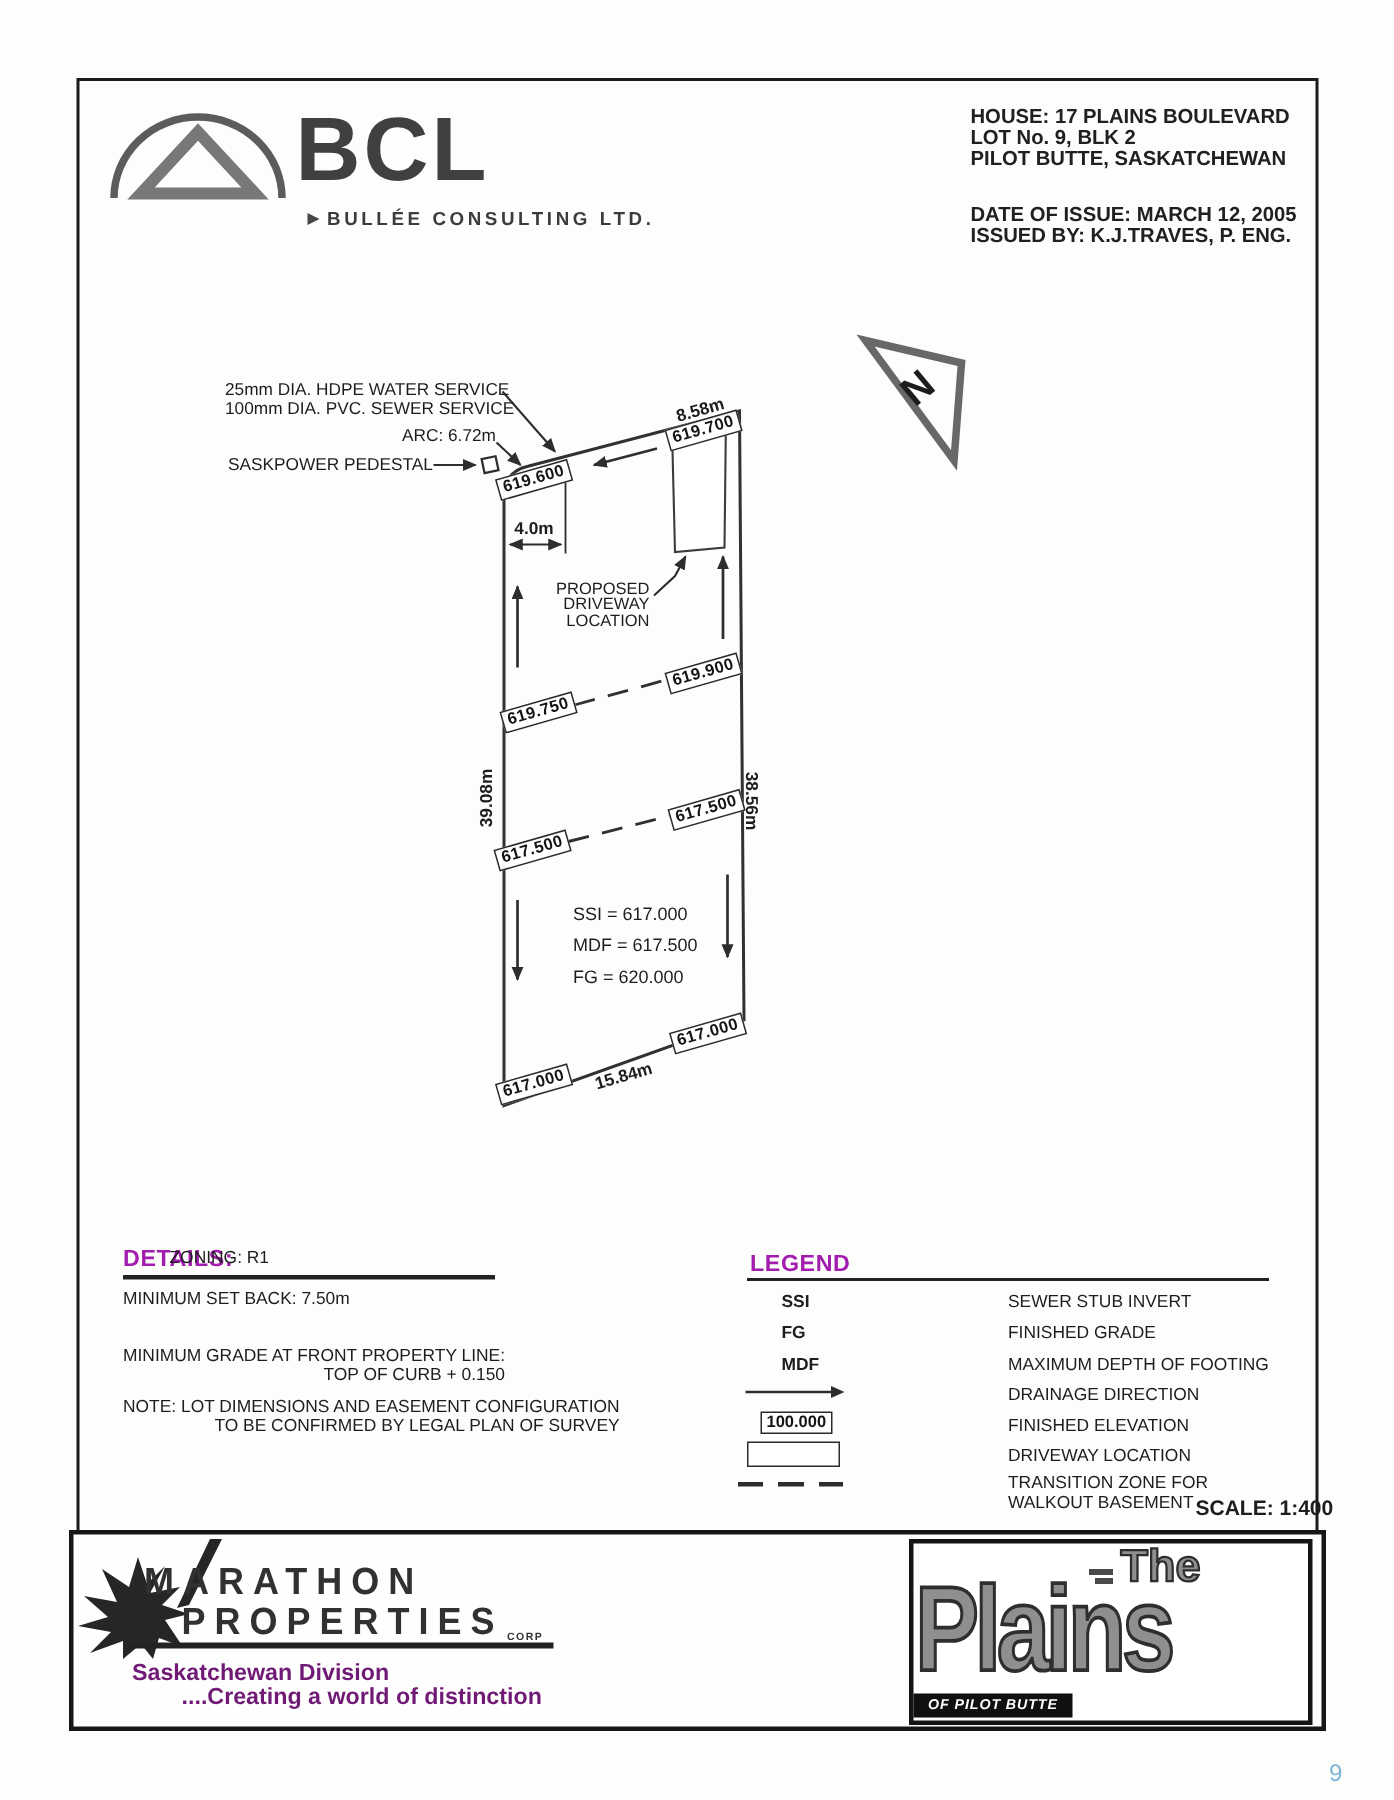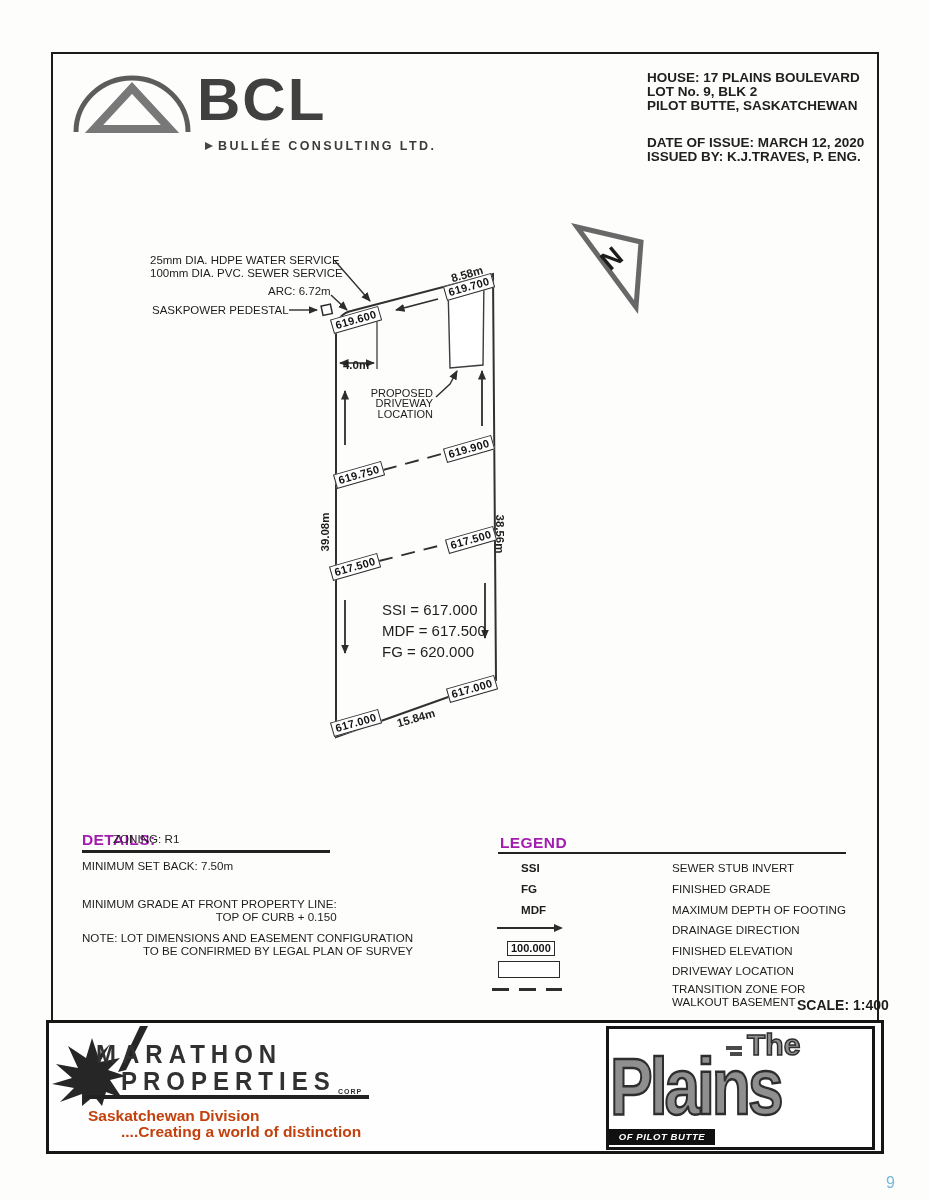--- a/index.html
+++ b/index.html
@@ -35,21 +35,21 @@
   .ditem{position:absolute;font-size:11.6px;line-height:13px;color:#1d1d1d;white-space:pre-line;text-align:right;}
   .lsym{position:absolute;font-size:11.6px;font-weight:600;color:#1d1d1d;white-space:nowrap;}
   .ldesc{position:absolute;font-size:11.6px;line-height:13px;color:#1d1d1d;white-space:pre-line;}
   .lev-box{position:absolute;border:1.6px solid #2b2b2b;font-size:11px;font-weight:700;line-height:13px;padding:0 3px;color:#141414;background:#fff;}
   .drv-box{position:absolute;width:60px;height:15px;border:1.6px solid #2b2b2b;background:#fff;}
   .dash-sym{position:absolute;width:70px;height:3px;background:repeating-linear-gradient(90deg,#2d2d2d 0 17px,transparent 17px 27px);}
   .scale{position:absolute;font-size:14px;font-weight:700;color:#1d1d1d;}
   
   .mar-word{position:absolute;font-weight:800;color:#313131;letter-spacing:6px;font-size:24px;transform:scaleY(1.05);}
   .mar-corp{position:absolute;font-size:7px;font-weight:700;color:#313131;letter-spacing:1px;}
-  .mar-sub{position:absolute;font-size:15.5px;font-weight:700;color:#c2410c;}
+  .mar-sub{position:absolute;font-size:15.5px;font-weight:700;color:#701a75;}
   .plains-box{position:absolute;left:606px;top:1026px;width:263px;height:118px;border:3px solid #141414;background:#fff;overflow:hidden;}
   .plains-big{position:absolute;left:610px;top:1046px;font-size:64px;line-height:64px;font-weight:800;letter-spacing:-3px;color:#8f8f8f;-webkit-text-stroke:2px #2e2e2e;transform:scaleY(1.25);transform-origin:top left;}
   .plains-the{position:absolute;left:747px;top:1030px;font-size:30px;line-height:30px;font-weight:800;color:#8f8f8f;-webkit-text-stroke:1.5px #2e2e2e;}
   .plains-dash{position:absolute;background:#4a4a4a;}
   .plains-of{position:absolute;left:609px;top:1129px;width:106px;height:16px;background:#101010;color:#fff;font-size:9.5px;font-weight:700;font-style:italic;letter-spacing:.6px;line-height:16px;text-align:center;}
   .badge9{position:absolute;left:886px;top:1174px;font-size:16px;color:#7ab6d8;font-weight:400;}
 </style>
 </head>
 <body>
 
@@ -63,21 +63,21 @@
   </svg>
   <div class="txt bcl-word">BCL</div>
   <div class="txt bcl-tag"><span class="tri"></span><span>BULLÉE CONSULTING LTD.</span></div>
 
   <div class="abs" style="left:633px;top:71px;">
     <div class="hline">HOUSE: 17 PLAINS BOULEVARD</div>
     <div class="hline">LOT No. 9, BLK 2</div>
     <div class="hline">PILOT BUTTE, SASKATCHEWAN</div>
   </div>
   <div class="abs" style="left:633px;top:136px;">
-    <div class="hline">DATE OF ISSUE: MARCH 12, 2020</div>
+    <div class="hline">DATE OF ISSUE: MARCH 12, 2005</div>
     <div class="hline">ISSUED BY: K.J.TRAVES, P. ENG.</div>
   </div>
 
   <svg class="abs" style="left:0;top:0;" width="929" height="1200" viewBox="0 0 929 1200">
     <defs>
       <marker id="ah" markerWidth="11" markerHeight="9" refX="8.5" refY="4" orient="auto-start-reverse" markerUnits="userSpaceOnUse">
         <path d="M0,0 L9.5,4 L0,8 Z" fill="#2d2d2d"></path>
       </marker>
     </defs>
 
@@ -116,35 +116,35 @@
   </div>
   <div class="plab txt" style="left:268px;top:285px;">ARC: 6.72m</div>
   <div class="plab txt" style="left:152px;top:304px;">SASKPOWER PEDESTAL</div>
   <div class="plab abs" style="left:355px;top:388px;width:78px;text-align:right;font-size:11px;line-height:10.4px;">
     <div>PROPOSED</div>
     <div>DRIVEWAY</div>
     <div>LOCATION</div>
   </div>
 
   <div class="dim ctr" style="left:467px;top:274px;transform:translate(-50%,-50%) rotate(-16deg);">8.58m</div>
-  <div class="dim ctr" style="left:356px;top:353px;margin-top:12px;">4.0m</div>
+  <div class="dim ctr" style="left:356px;top:353px;">4.0m</div>
   <div class="dim ctr" style="left:325px;top:532px;transform:translate(-50%,-50%) rotate(-90deg);">39.08m</div>
   <div class="dim ctr" style="left:500px;top:534px;transform:translate(-50%,-50%) rotate(90deg);">38.56m</div>
   <div class="dim ctr" style="left:416px;top:718px;transform:translate(-50%,-50%) rotate(-16deg);">15.84m</div>
 
   <div class="ebox" style="left:356px;top:320px;">619.600</div>
   <div class="ebox" style="left:469px;top:287px;">619.700</div>
   <div class="ebox" style="left:469px;top:449px;">619.900</div>
   <div class="ebox" style="left:359px;top:475px;">619.750</div>
   <div class="ebox" style="left:471px;top:540px;">617.500</div>
   <div class="ebox" style="left:355px;top:567px;">617.500</div>
   <div class="ebox" style="left:472px;top:689px;">617.000</div>
   <div class="ebox" style="left:356px;top:723px;">617.000</div>
 
-  <div class="abs" style="left:382px;top:599px;font-size:15px;line-height:21px;">
+  <div class="abs" style="left:382px;top:599px;font-size:12px;line-height:21px;">
     <div>SSI = 617.000</div>
     <div>MDF = 617.500</div>
     <div>FG = 620.000</div>
   </div>
 
   <div class="sec-title" style="left:82px;top:831px;">DETAILS:</div>
   <div class="rule" style="left:82px;top:850px;width:248px;height:3px;"></div>
   <div class="ditem" style="left:82px;top:859px;">MINIMUM SET BACK: 7.50m</div>
   <div class="ditem" style="left:82px;top:832px;margin-left:31px;">ZONING: R1</div>
   <div class="ditem" style="left:82px;top:897px;">MINIMUM GRADE AT FRONT PROPERTY LINE:

